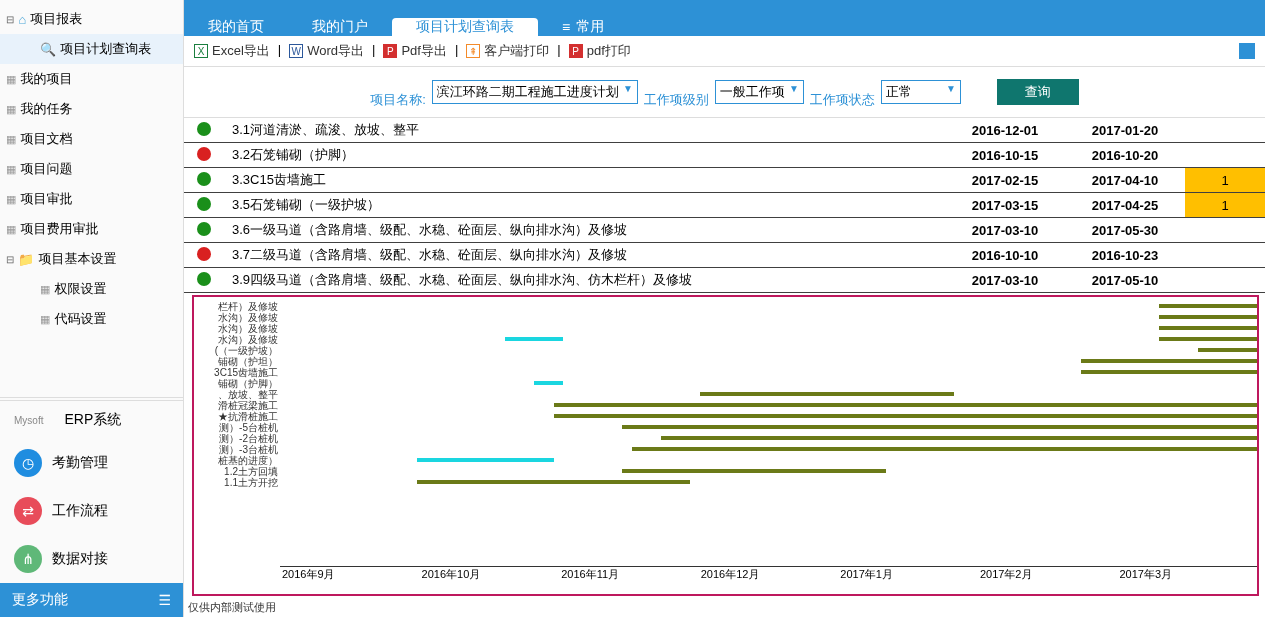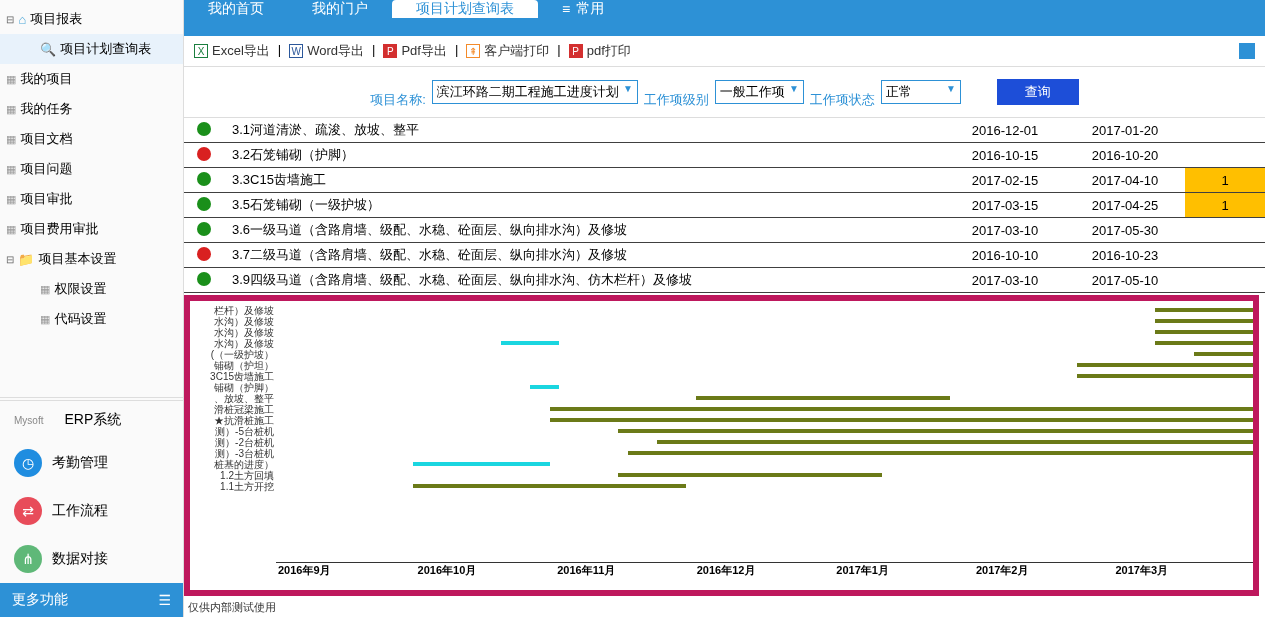--- a/index.html
+++ b/index.html
@@ -27,62 +27,62 @@
     .app-btn { display: flex; align-items: center; gap: 10px; padding: 10px 14px; font-size: 14px; cursor: pointer; }
     .app-btn .circle { width: 28px; height: 28px; border-radius: 50%; display: flex; align-items: center; justify-content: center; color: #fff; font-size: 14px; }
     .circle.blue { background: #1f8de0; }
     .circle.red { background: #e84c5a; }
     .circle.green { background: #5fb878; }
     .erp-label { display: flex; align-items: center; gap: 21px; padding: 10px 14px; font-size: 14px; }
     .more-btn { background: #2d91d6; color: #fff; padding: 8px 12px; font-size: 14px; display: flex; align-items: center; justify-content: space-between; }
     
     
     .main { flex: 1; display: flex; flex-direction: column; overflow: hidden; }
-    .tabs { background: #2d91d6; display: flex; align-items: flex-start; height: 36px; }
+    .tabs { background: #2d91d6; display: flex; align-items: flex-end; height: 36px; }
     .tab { padding: 0 24px; color: #fff; font-size: 14px; display: flex; align-items: center; cursor: pointer; position: relative; }
     .tab.active { background: #fff; color: #2d91d6; border-top-left-radius: 4px; border-top-right-radius: 4px; }
     .tab.common { display: flex; gap: 6px; }
     
     .toolbar { display: flex; align-items: center; gap: 8px; padding: 6px 10px; border-bottom: 1px solid #ddd; font-size: 13px; justify-content: space-between; }
     .toolbar-left { display: flex; gap: 8px; }
     .export-btn { display: flex; align-items: center; gap: 4px; cursor: pointer; color: #333; }
     .export-icon { width: 14px; height: 14px; display: inline-flex; align-items: center; justify-content: center; font-size: 10px; border: 1px solid #888; }
     .export-icon.excel { color: #1a7e3e; border-color: #1a7e3e; }
     .export-icon.word { color: #2b579a; border-color: #2b579a; }
     .export-icon.pdf { color: #d32f2f; border-color: #d32f2f; background: #d32f2f; }
     .export-icon.java { color: #f48b2a; border-color: #f48b2a; }
     
     .filter-bar { display: flex; align-items: center; justify-content: center; gap: 6px; padding: 8px; background: #fff; border-bottom: 1px solid #ddd; font-size: 13px; }
     .filter-label { color: #2d91d6; margin-top: 16px; }
     .filter-select { border: 1px solid #2d91d6; padding: 2px 18px 2px 4px; font-size: 13px; position: relative; min-width: 80px; background: #fff; }
     .filter-select.wide { min-width: 200px; }
     .dropdown-arrow { position: absolute; right: 4px; color: #2d91d6; font-size: 10px; }
-    .query-btn { background: #1d4ed8; color: #fff; padding: 4px 28px; border: none; font-size: 13px; cursor: pointer; margin-left: 30px; }
+    .query-btn { background: #0f766e; color: #fff; padding: 4px 28px; border: none; font-size: 13px; cursor: pointer; margin-left: 30px; }
     
     .table-wrap { overflow: auto; flex: 0 0 auto; }
     table { width: 100%; border-collapse: collapse; font-size: 13px; }
     td { border-bottom: 1px solid #404040; padding: 3px 8px; height: 23px; }
     .status-dot { width: 14px; height: 14px; border-radius: 50%; display: inline-block; margin: 0 auto; }
     .dot-green { background: #1a8f1a; }
     .dot-red { background: #d92020; }
     .col-status { width: 40px; text-align: center; }
     .col-name { }
-    .col-date { width: 120px; text-align: center; }
+    .col-date { width: 120px; text-align: center; font-weight: bold; }
     .col-last { width: 80px; text-align: center; }
     .col-last.highlight { background: #ffbf00; }
     
-    .chart-area { flex: 1; border: 6px solid #be185d; margin: 2px 6px 2px 0; position: relative; display: flex; overflow: hidden; }
+    .chart-area { flex: 1; border: 2px solid #be185d; margin: 2px 6px 2px 8px; position: relative; display: flex; overflow: hidden; }
     .chart-labels { width: 86px; font-size: 10px; text-align: right; padding: 4px 2px; line-height: 11px; color: #333; }
     .chart-body { flex: 1; position: relative; padding-top: 4px; }
     .gantt-row { height: 11px; position: relative; }
     .bar { position: absolute; height: 4px; top: 3px; }
     .bar.olive { background: #6b7a18; }
     .bar.cyan { background: #1ad6e0; }
     .x-axis { border-top: 1px solid #333; margin-top: 4px; display: flex; font-size: 11px; position: absolute; bottom: 12px; left: 86px; right: 0; }
-    .x-tick { flex: 1; text-align: left; padding-left: 2px; font-weight: bold; }
+    .x-tick { flex: 1; text-align: left; padding-left: 2px; }
     
     .footer-text { font-size: 11px; color: #333; padding: 2px 4px; }
     .divider { border-top: 1px solid #ddd; margin: 2px 0; }
     .save-icon { width: 16px; height: 16px; background: #2d91d6; display: inline-block; }
   </style>
 </head>
 <body>
 
 <div class="app">
   <div class="sidebar">

